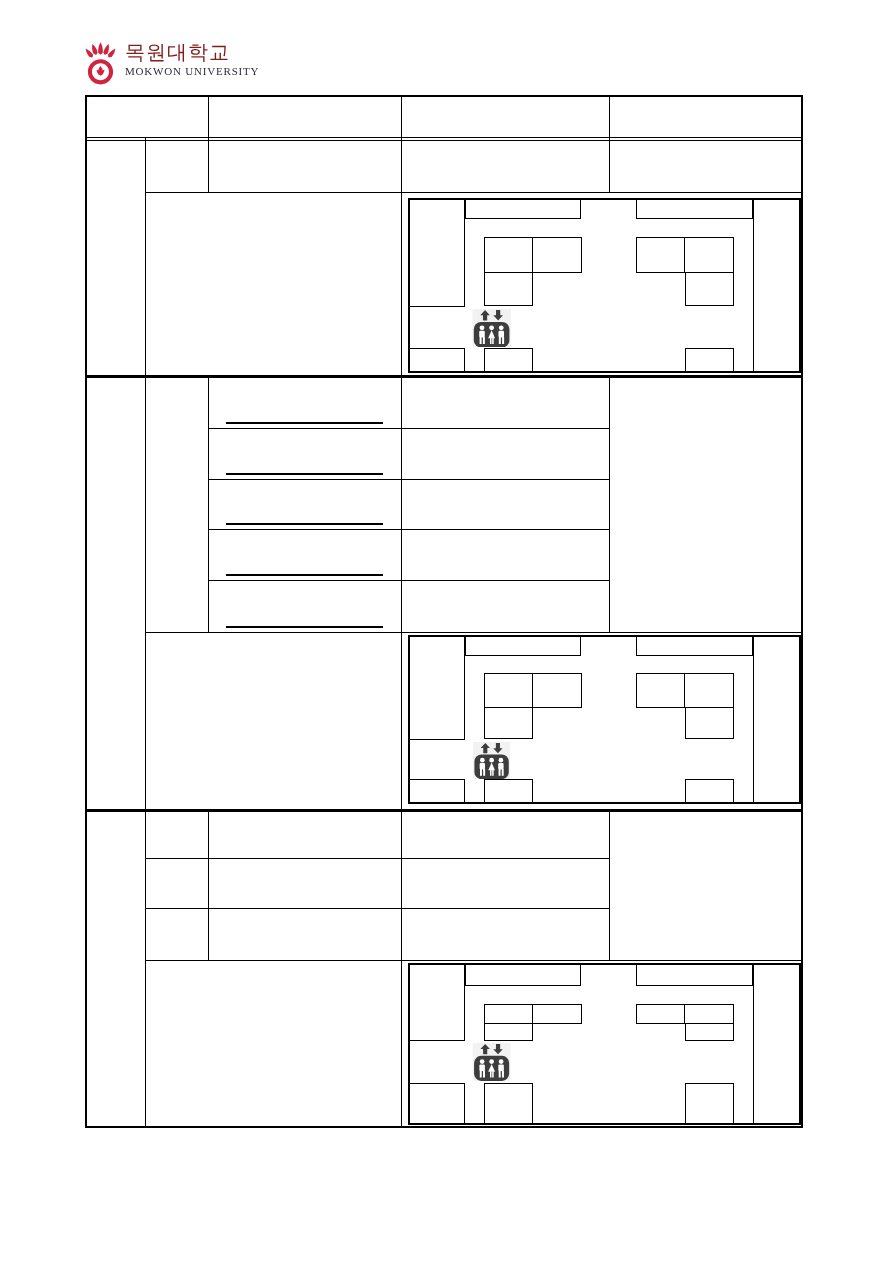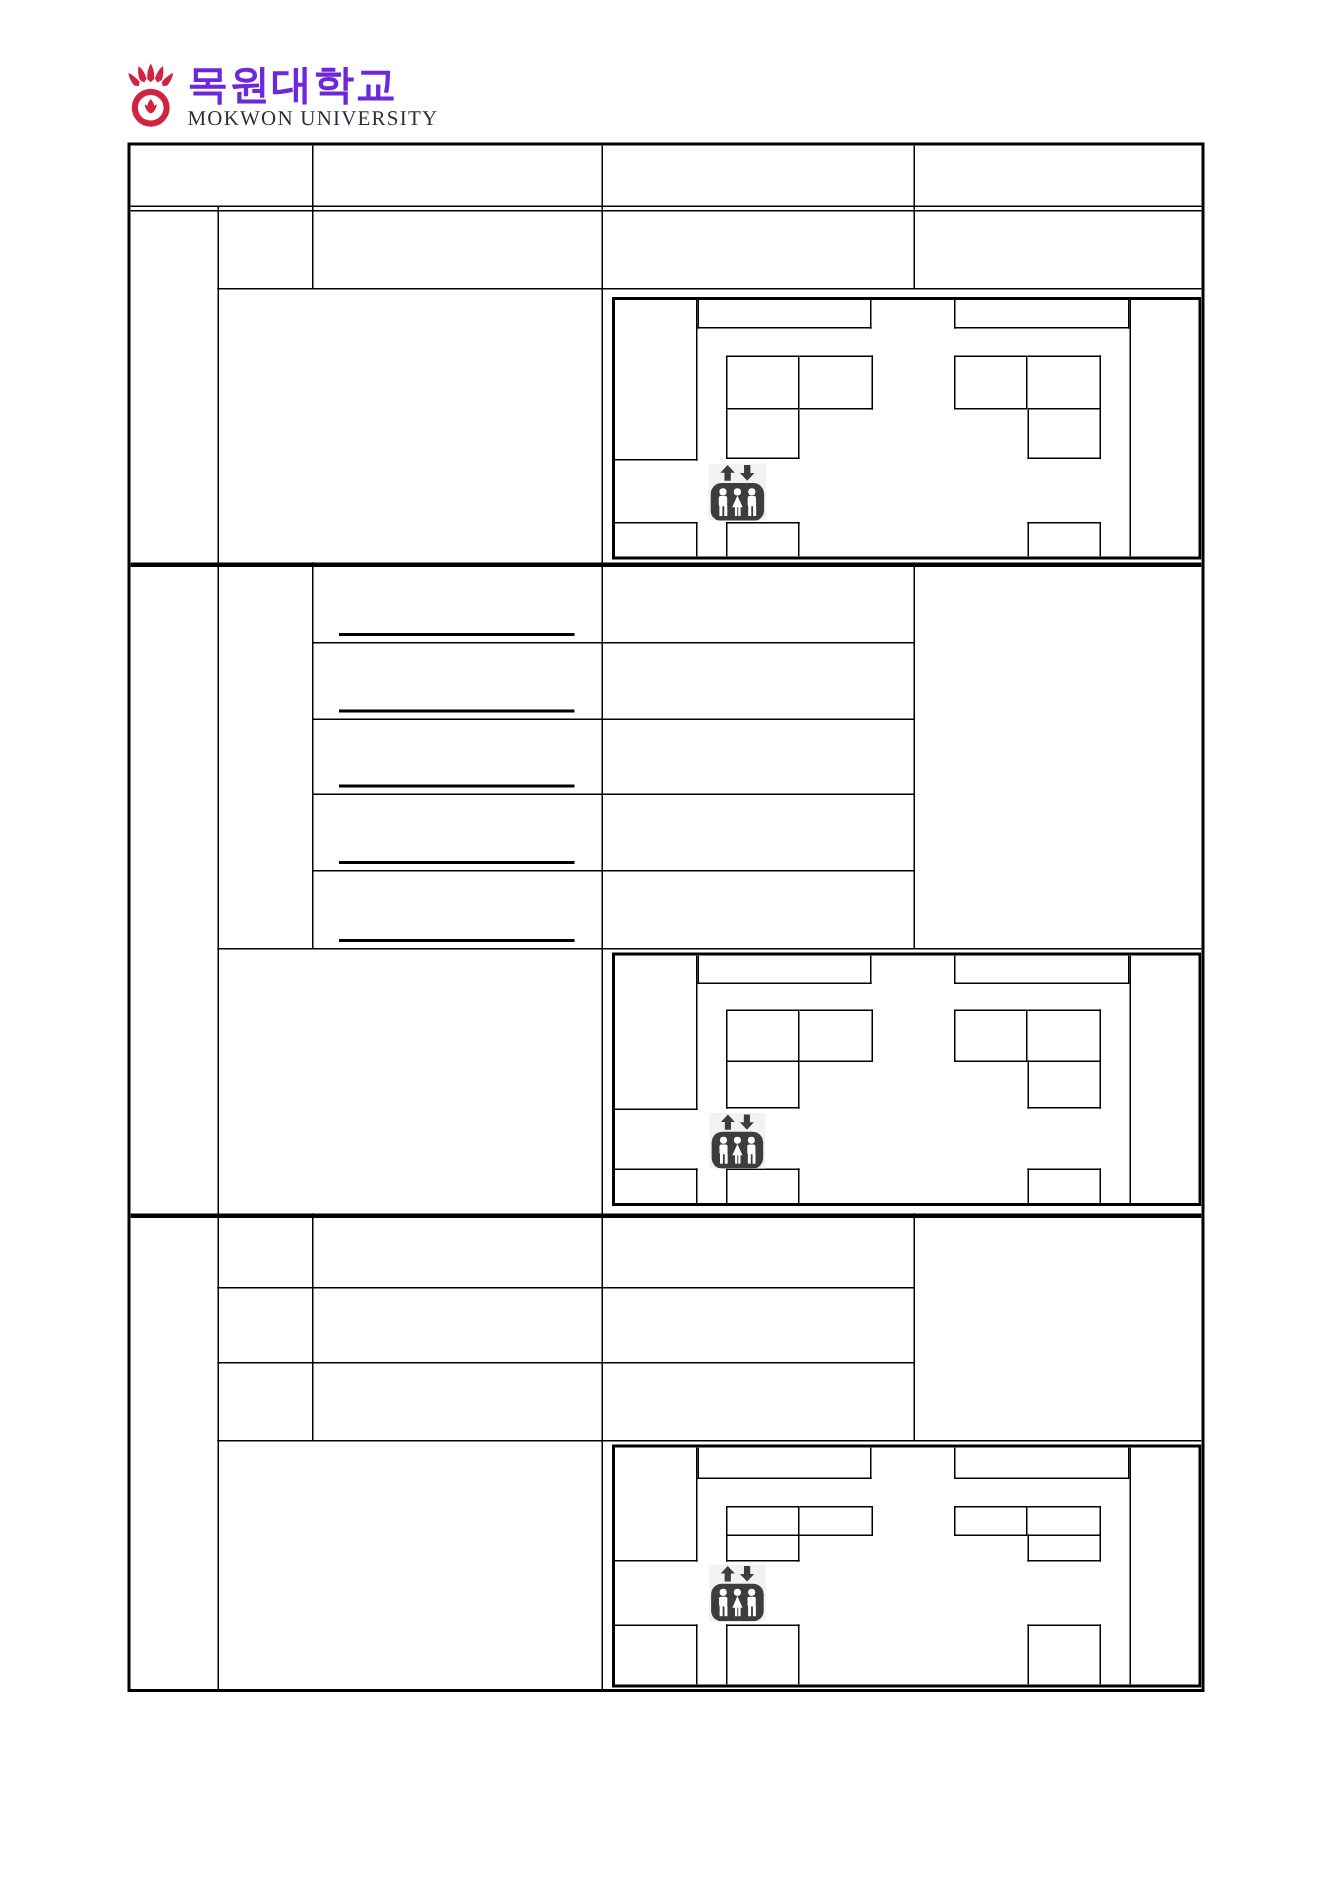--- a/index.html
+++ b/index.html
@@ -3,22 +3,22 @@
 <meta charset="utf-8">
 <style>
   html,body{margin:0;padding:0;background:#fff;}
   .page{position:relative;width:893px;height:1262px;background:#fff;overflow:hidden;
         font-family:"Liberation Sans",sans-serif;}
 
   
   .logo{position:absolute;left:84px;top:42px;display:flex;align-items:flex-start;gap:8px;}
   .emblem{width:33px;height:47px;display:block;}
   .logo-text{display:flex;flex-direction:column;}
-  .logo-ko{font-size:27px;font-weight:bold;color:#6d28d9;line-height:1.05;letter-spacing:1px;}
-  .logo-en{font-family:"Liberation Serif",serif;font-size:14px;color:#2e2e3a;
+  .logo-ko{font-size:20px;font-weight:normal;color:#7f1d1d;line-height:1.05;letter-spacing:1px;}
+  .logo-en{font-family:"Liberation Serif",serif;font-size:11px;color:#2e2e3a;
            letter-spacing:0.8px;margin-top:2px;}
 
   
   .form-table{position:absolute;left:85px;top:95px;width:718px;height:1033px;
               border:2px solid #000;box-sizing:border-box;background:#fff;}
   .line{position:absolute;background:#000;}
   .blank-line{position:absolute;width:157px;height:2px;background:#000;}
 
   
   .plan{position:absolute;border:2px solid #000;box-sizing:border-box;background:#fff;}

